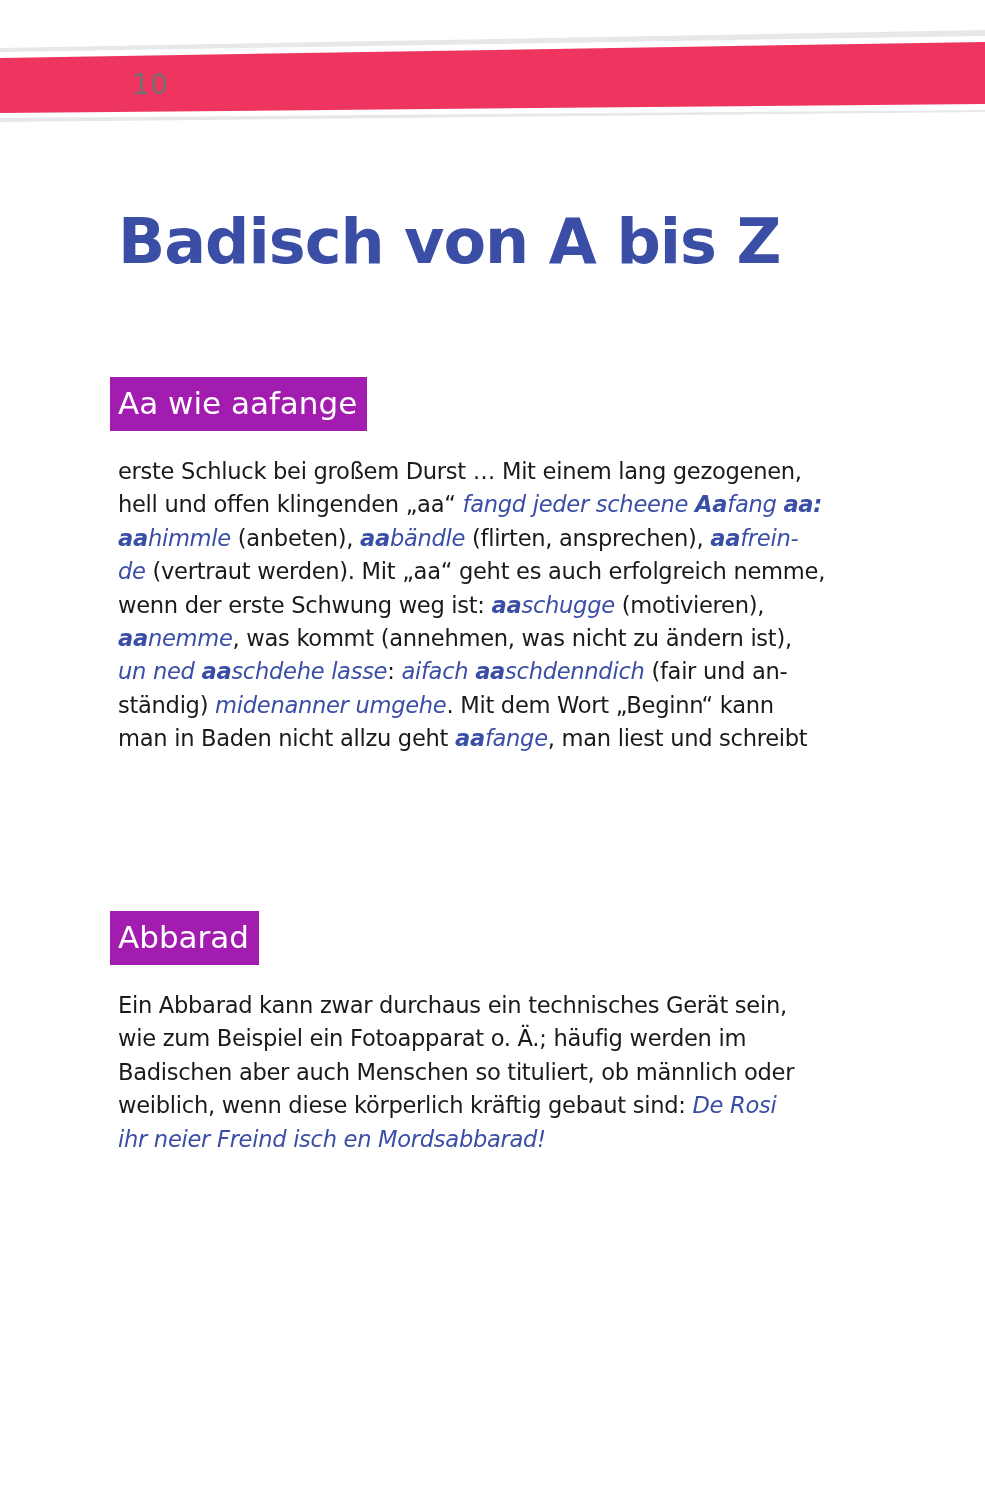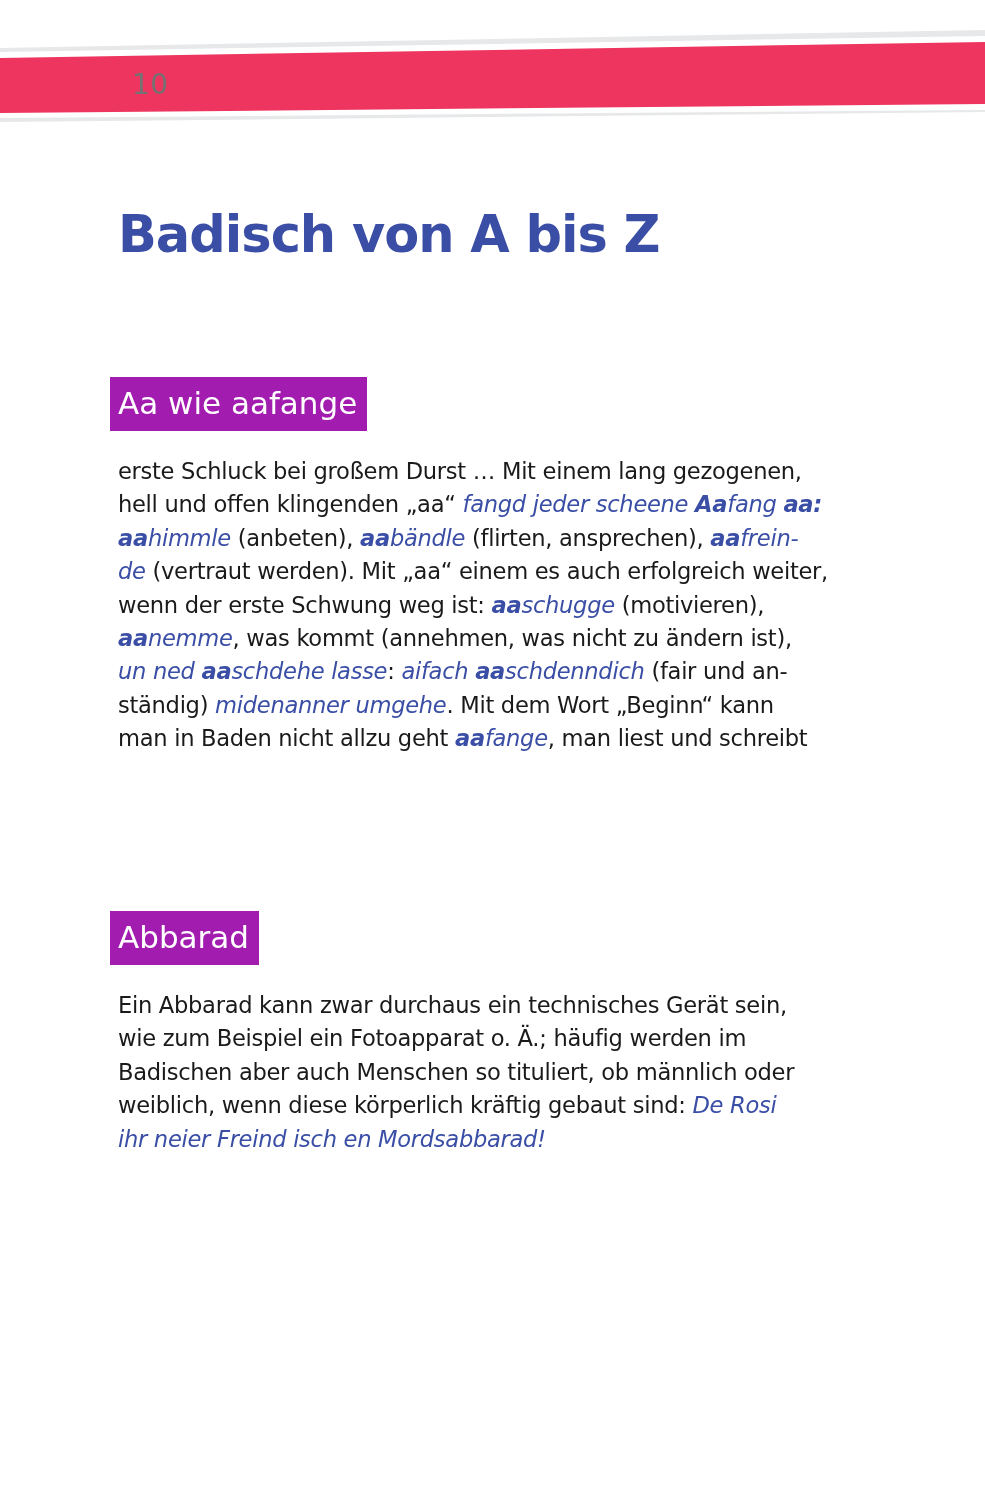--- a/index.html
+++ b/index.html
@@ -12,21 +12,21 @@
     position:absolute; left:0; top:0; width:985px; height:130px;
   }
   .page-number {
     position:absolute; left:132px; top:68px;
     font-size:28px; color:#737373; font-family:"DejaVu Sans", sans-serif;
     letter-spacing:0.5px;
   }
   .page-title {
     position:absolute; left:118px; top:205px; margin:0;
     font-family:"DejaVu Sans", sans-serif; font-weight:bold;
-    font-size:51px; color:#3a4ea6; letter-spacing:-1px; white-space:nowrap;
+    font-size:62px; color:#3a4ea6; letter-spacing:-1px; white-space:nowrap;
   }
   .entry-head {
     position:absolute; left:110px; background:#a21caf; color:#ffffff;
     font-family:"DejaVu Sans", sans-serif; font-size:31px;
     height:54px; line-height:52px; padding:0 10px 0 8px; box-sizing:border-box;
     white-space:nowrap;
   }
   .entry-body {
     position:absolute; left:118px; width:760px;
     font-family:"DejaVu Sans", sans-serif; font-size:22.6px; color:#1a1a1a;
@@ -45,21 +45,21 @@
 </svg>
 <div class="page-number">10</div>
 
 <h1 class="page-title">Badisch von A bis Z</h1>
 
 <div class="entry-head" style="top:377px;">Aa wie aafange</div>
 <div class="entry-body" style="top:455px;">
     <div class="line"><span class="">erste Schluck bei großem Durst … Mit einem lang gezogenen,</span></div>
     <div class="line"><span class="">hell und offen klingenden „aa“ </span><span class="d">fangd jeder scheene </span><span class="b">Aa</span><span class="d">fang </span><span class="b">aa:</span></div>
     <div class="line"><span class="b">aa</span><span class="d">himmle</span><span class=""> (anbeten), </span><span class="b">aa</span><span class="d">bändle</span><span class=""> (flirten, ansprechen), </span><span class="b">aa</span><span class="d">frein-</span></div>
-    <div class="line"><span class="d">de</span><span class=""> (vertraut werden). Mit „aa“ einem es auch erfolgreich weiter,</span></div>
+    <div class="line"><span class="d">de</span><span class=""> (vertraut werden). Mit „aa“ geht es auch erfolgreich nemme,</span></div>
     <div class="line"><span class="">wenn der erste Schwung weg ist: </span><span class="b">aa</span><span class="d">schugge</span><span class=""> (motivieren),</span></div>
     <div class="line"><span class="b">aa</span><span class="d">nemme</span><span class="">, was kommt (annehmen, was nicht zu ändern ist),</span></div>
     <div class="line"><span class="d">un ned </span><span class="b">aa</span><span class="d">schdehe lasse</span><span class="">: </span><span class="d">aifach </span><span class="b">aa</span><span class="d">schdenndich</span><span class=""> (fair und an-</span></div>
     <div class="line"><span class="">ständig) </span><span class="d">midenanner umgehe</span><span class="">. Mit dem Wort „Beginn“ kann</span></div>
     <div class="line"><span class="">man in Baden nicht allzu geht </span><span class="b">aa</span><span class="d">fange</span><span class="">, man liest und schreibt</span></div>
   </div>
 
 <div class="entry-head" style="top:911px;">Abbarad</div>
 <div class="entry-body" style="top:989px;">
     <div class="line"><span class="">Ein Abbarad kann zwar durchaus ein technisches Gerät sein,</span></div>

